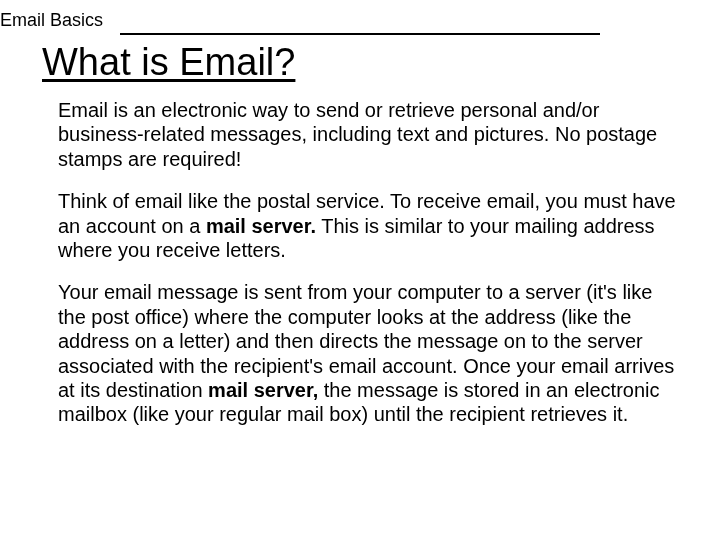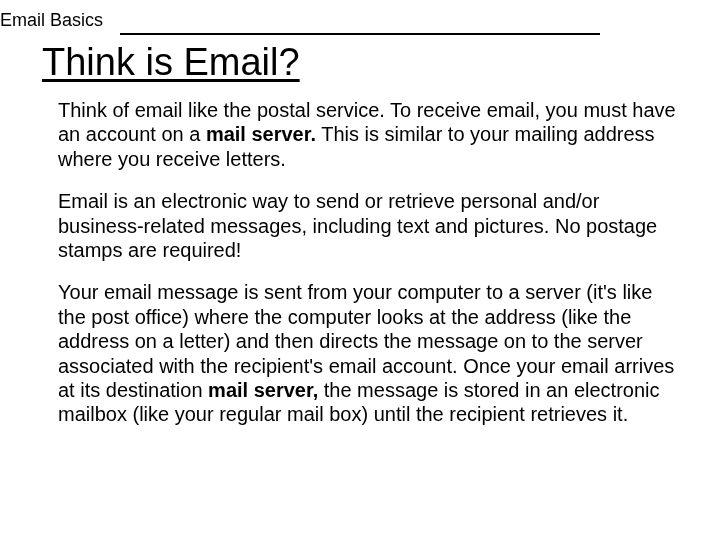--- a/index.html
+++ b/index.html
@@ -51,25 +51,25 @@
     }
   </style>
 </head>
 <body>
 
 <div class="header-area">
   <span class="header-label">Email Basics</span>
   <hr class="header-rule">
 </div>
 
-<h1 class="title">Think is Email?</h1>
+<h1 class="title">What is Email?</h1>
 
 <div class="body-text">
+  <p class="para">Email is an electronic way to send or retrieve personal and/or business‐related messages, including text and pictures. No postage stamps are required!</p>
+
   <p class="para">
     <span>Think of email like the postal service. To receive email, you must have an account on a </span><span class="bold">mail server.</span><span> This is similar to your mailing address where you receive letters.</span>
   </p>
-
-  <p class="para">Email is an electronic way to send or retrieve personal and/or business‐related messages, including text and pictures. No postage stamps are required!</p>
 
   <p class="para">
     <span>Your email message is sent from your computer to a server (it's like the post office) where the computer looks at the address (like the address on a letter) and then directs the message on to the server associated with the recipient's email account. Once your email arrives at its destination </span><span class="bold">mail server,</span><span> the message is stored in an electronic mailbox (like your regular mail box) until the recipient retrieves it.</span>
   </p>
 </div>
 
 </body></html>

